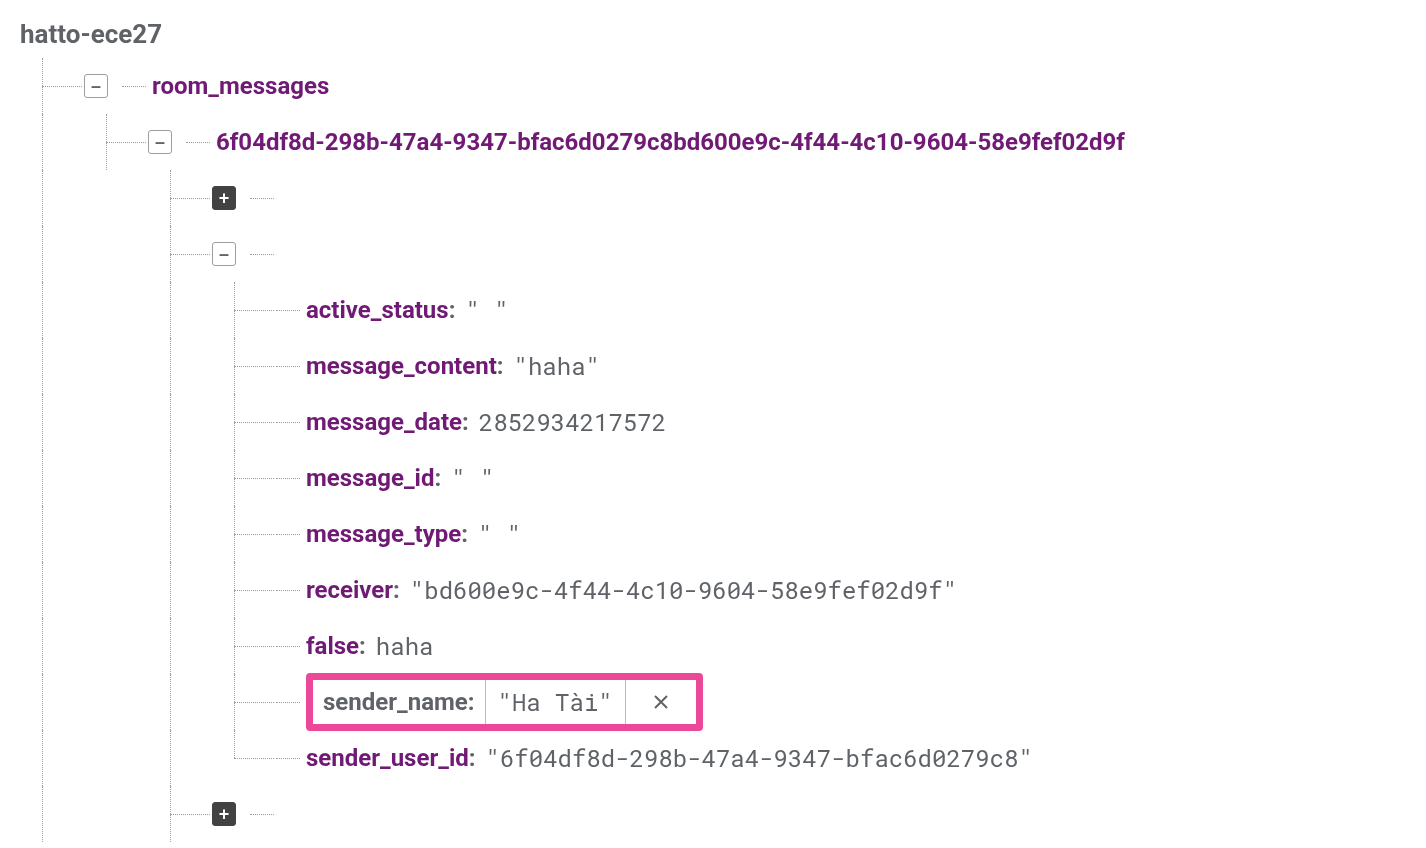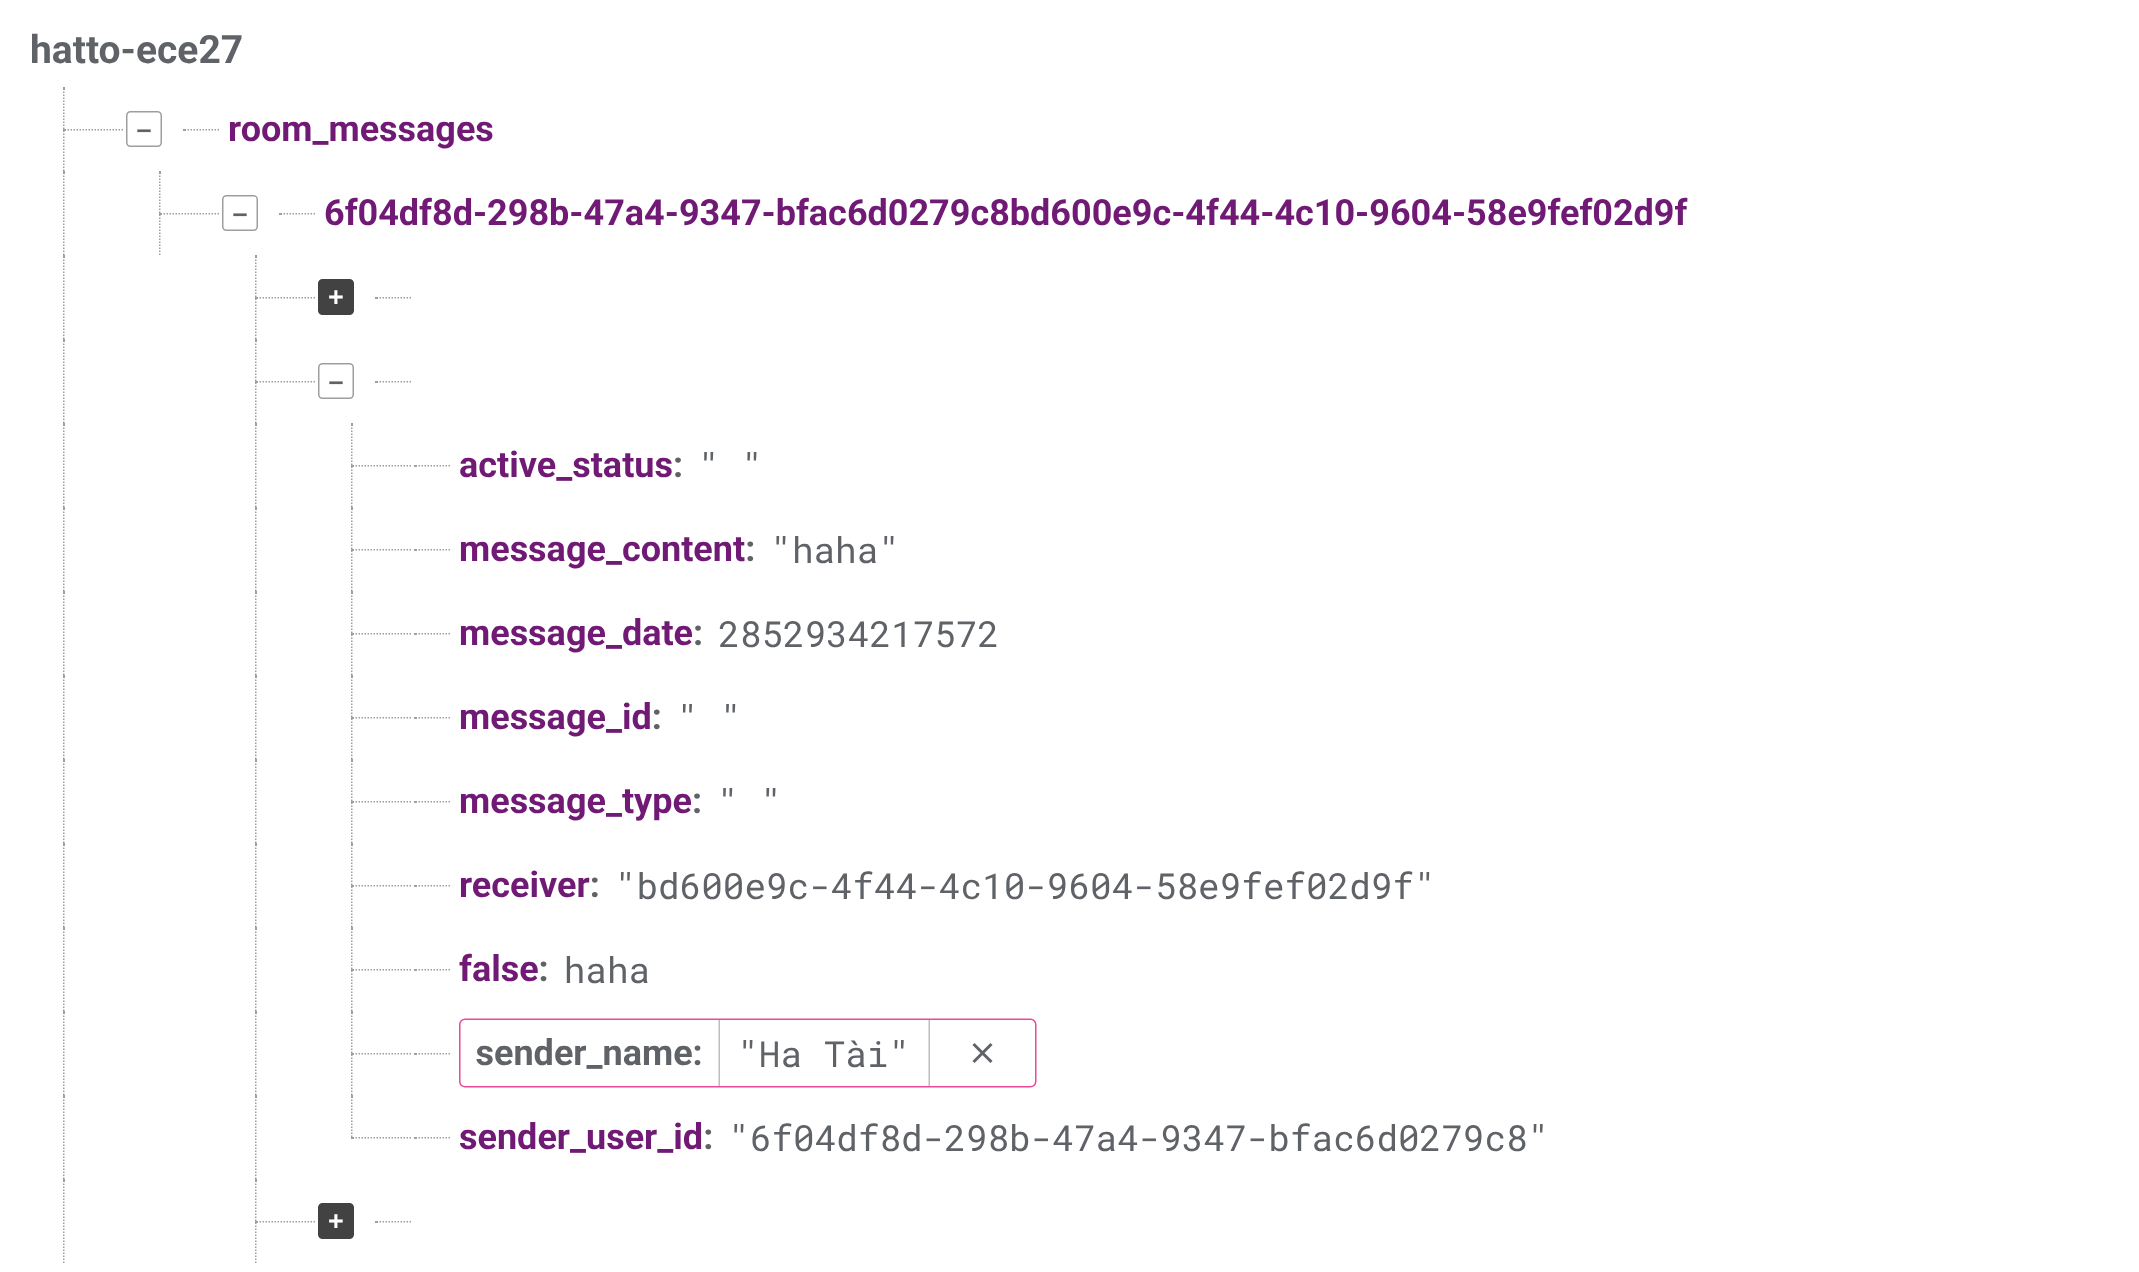--- a/index.html
+++ b/index.html
@@ -94,21 +94,21 @@
   .val{
     font-family:"Roboto Mono","Menlo","Consolas",monospace;
     color:#5f6368;
     font-weight:400;
   }
 
   
   .edit-wrap{
     display:flex;
     align-items:flex-start;
-    border:1px solid #ec4899;
+    border:7px solid #ec4899;
     border-radius:4px;
     overflow:hidden;
     height:44px;
   }
   .edit-key{
     padding:0 10px;
     font-weight:700;
     color:#5f6368;
     display:flex;align-items:center;
     height:100%;

